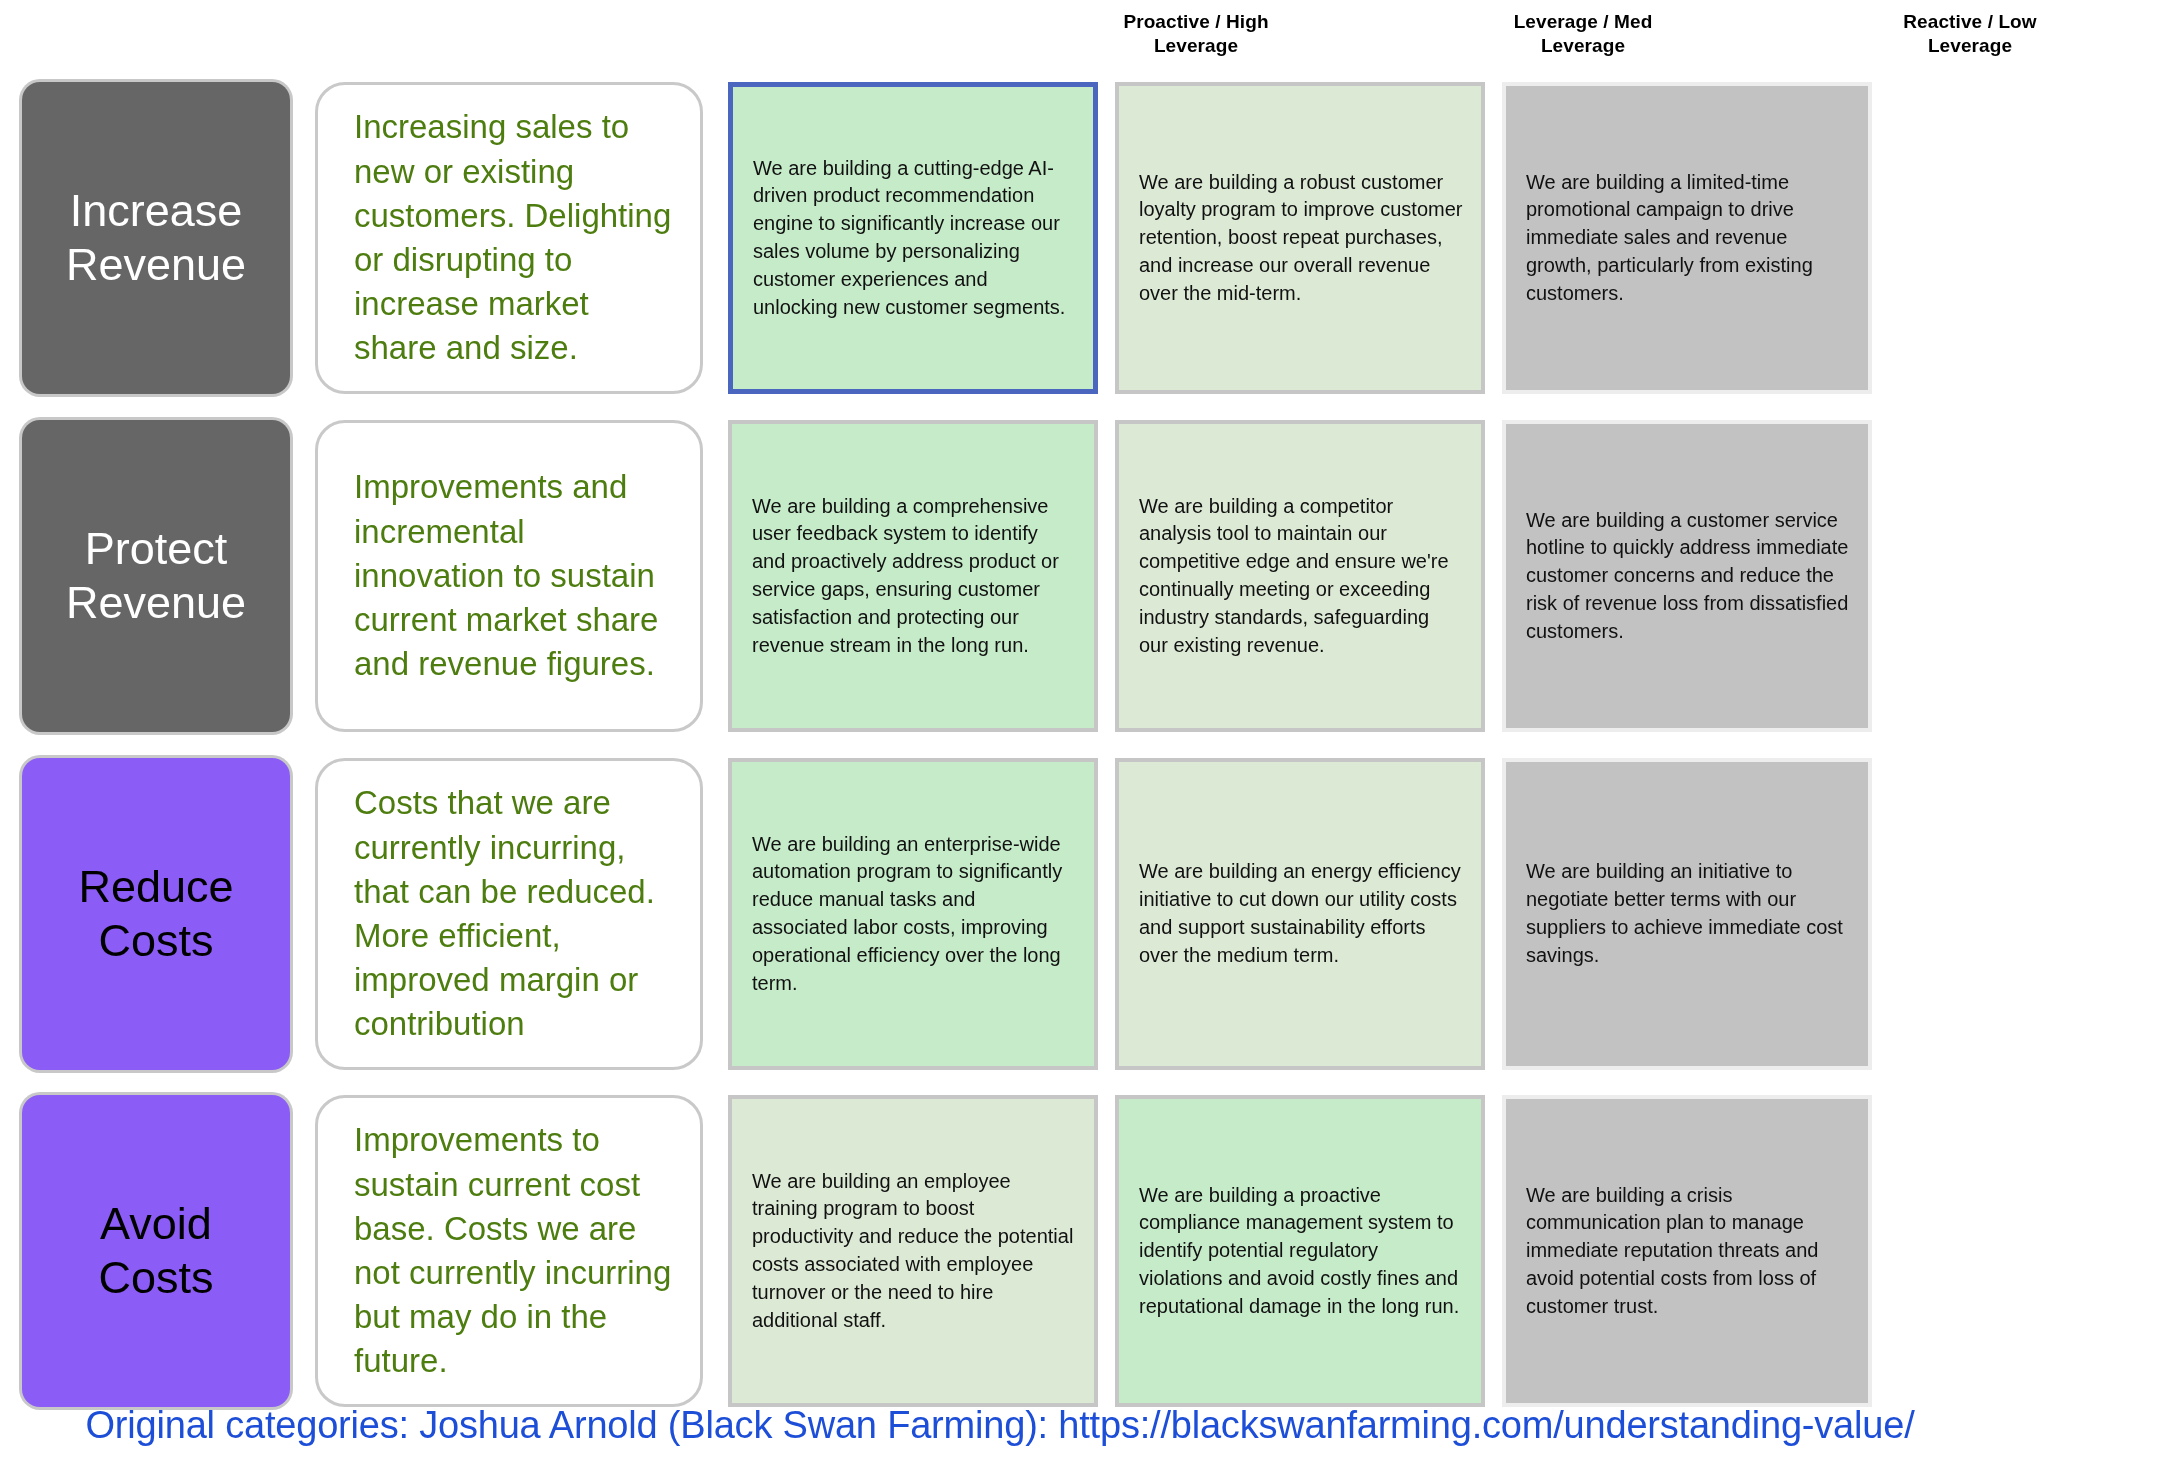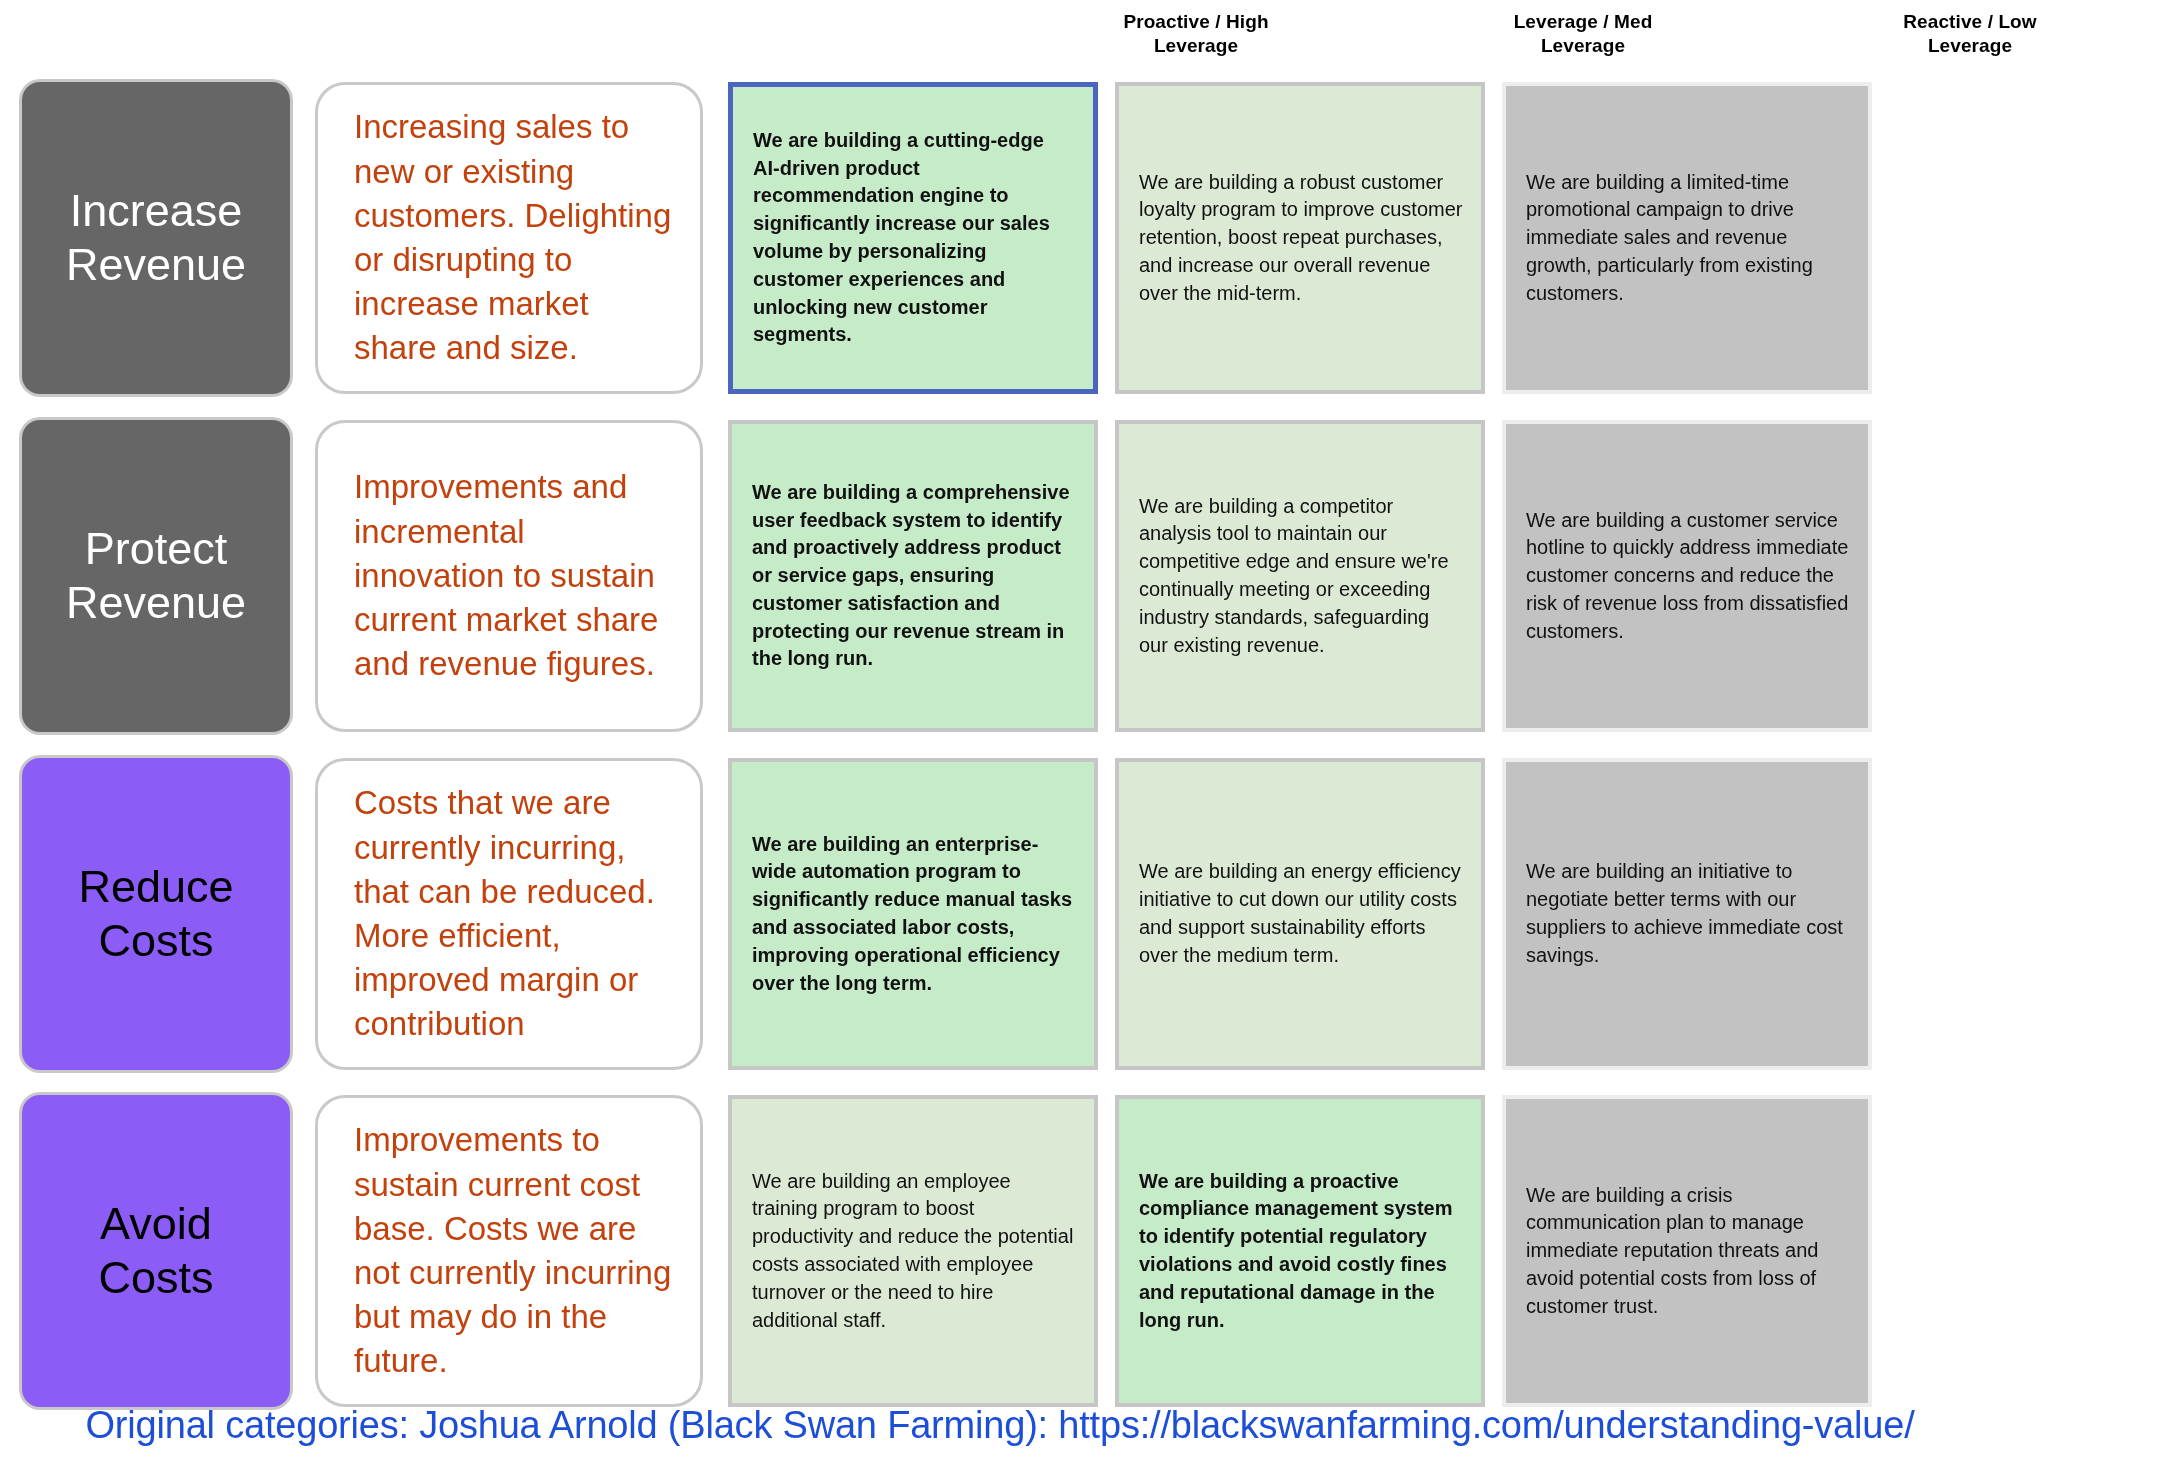--- a/index.html
+++ b/index.html
@@ -92,21 +92,21 @@
     border: 3px solid #c9c9c9;
     border-radius: 30px;
     display: flex;
     align-items: center;
     box-sizing: border-box;
   }
   .desc-card .txt {
     padding: 0 26px 0 36px;
     font-size: 33px;
     line-height: 1.34;
-    color: #c2410c;
+    color: #4d7c0f;
   }
 
   
   .cells {
     flex: 0 0 1156px;
     margin-left: 25px;
     display: flex;
     position: relative;
   }
   .cell {
@@ -120,21 +120,20 @@
   .cell:last-child { margin-right: 0; }
   .cell .ctxt {
     padding: 0 18px 0 20px;
     font-size: 20px;
     line-height: 1.39;
     color: #111;
   }
   .cell.high {
     background: #c6ebc9;
     border: 4px solid #c6c6c6;
-    font-weight: bold;
   }
   .cell.med {
     background: #dce9d5;
     border: 4px solid #c6c6c6;
   }
   .cell.low {
     background: #c2c2c2;
     border: 4px solid #ededed;
   }
   .cell.selected {

